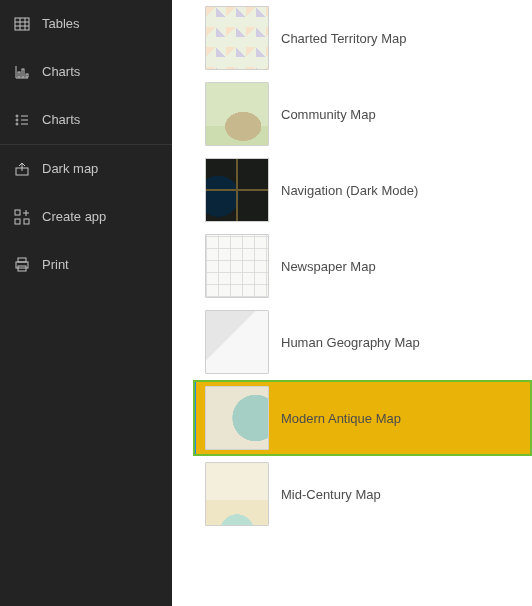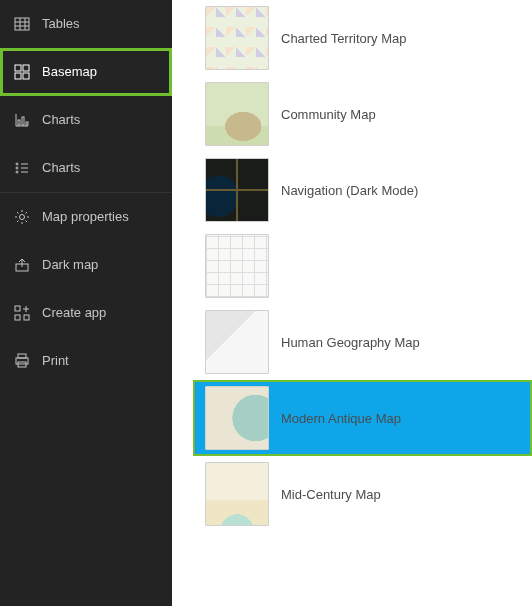--- a/index.html
+++ b/index.html
@@ -64,21 +64,21 @@
   }
   .basemap-item {
     display: flex;
     align-items: center;
     gap: 12px;
     padding: 6px 10px 6px 12px;
     cursor: pointer;
     height: 76px;
   }
   .basemap-item.selected {
-    background: #0ea5e9;
+    background: #eab308;
     border-left: 3px solid #1f8df4;
     padding-left: 9px;
     outline: 2px solid #6fbf2f;
     outline-offset: -2px;
   }
   .thumb {
     width: 64px;
     height: 64px;
     border: 1px solid #d0d0d0;
     border-radius: 1px;
@@ -146,31 +146,20 @@
           <rect x="1" y="2" width="14" height="12"></rect>
           <line x1="1" y1="6" x2="15" y2="6"></line>
           <line x1="1" y1="10" x2="15" y2="10"></line>
           <line x1="6" y1="2" x2="6" y2="14"></line>
           <line x1="11" y1="2" x2="11" y2="14"></line>
         </svg>
     </span>
     <span>Tables</span>
   </div>
 
-  <div class="sidebar-item selected">
-    <span class="icon">
-      <svg width="16" height="16" viewBox="0 0 16 16" fill="none" stroke-width="1">
-          <rect x="1" y="1" width="6" height="6"></rect>
-          <rect x="9" y="1" width="6" height="6"></rect>
-          <rect x="1" y="9" width="6" height="6"></rect>
-          <rect x="9" y="9" width="6" height="6"></rect>
-        </svg>
-    </span>
-    <span>Basemap</span>
-  </div>
 
   <div class="sidebar-item">
     <span class="icon">
       <svg width="16" height="16" viewBox="0 0 16 16" fill="none" stroke-width="1">
           <line x1="2" y1="2" x2="2" y2="14"></line>
           <line x1="2" y1="14" x2="14" y2="14"></line>
           <rect x="4" y="8" width="2" height="5"></rect>
           <rect x="8" y="5" width="2" height="8"></rect>
           <rect x="12" y="10" width="2" height="3"></rect>
         </svg>
@@ -189,29 +178,20 @@
           <line x1="7" y1="12" x2="14" y2="12"></line>
         </svg>
     </span>
     <span>Charts</span>
   </div>
 
 
   <div class="sidebar-divider"></div>
 
 
-  <div class="sidebar-item">
-    <span class="icon">
-      <svg width="16" height="16" viewBox="0 0 16 16" fill="none" stroke-width="1">
-          <circle cx="8" cy="8" r="2.5"></circle>
-          <path d="M8 1 v2 M8 13 v2 M1 8 h2 M13 8 h2 M3 3 l1.5 1.5 M11.5 11.5 L13 13 M13 3 l-1.5 1.5 M4.5 11.5 L3 13"></path>
-        </svg>
-    </span>
-    <span>Map properties</span>
-  </div>
 
   <div class="sidebar-item">
     <span class="icon">
       <svg width="16" height="16" viewBox="0 0 16 16" fill="none" stroke-width="1">
           <rect x="2" y="7" width="12" height="7"></rect>
           <path d="M8 10 V2 M5 5 l3 -3 l3 3"></path>
         </svg>
     </span>
     <span>Dark map</span>
   </div>
@@ -254,20 +234,21 @@
     <span class="basemap-label">Community Map</span>
   </div>
 
   <div class="basemap-item">
     <div class="thumb thumb-nav-dark"></div>
     <span class="basemap-label">Navigation (Dark Mode)</span>
   </div>
 
   <div class="basemap-item">
     <div class="thumb thumb-newspaper"></div>
+    <span class="basemap-label">Newspaper Map</span>
   </div>
 
   <div class="basemap-item">
     <div class="thumb thumb-human"></div>
     <span class="basemap-label">Human Geography Map</span>
   </div>
 
 
   <div class="basemap-item selected">
     <div class="thumb thumb-antique"></div>

